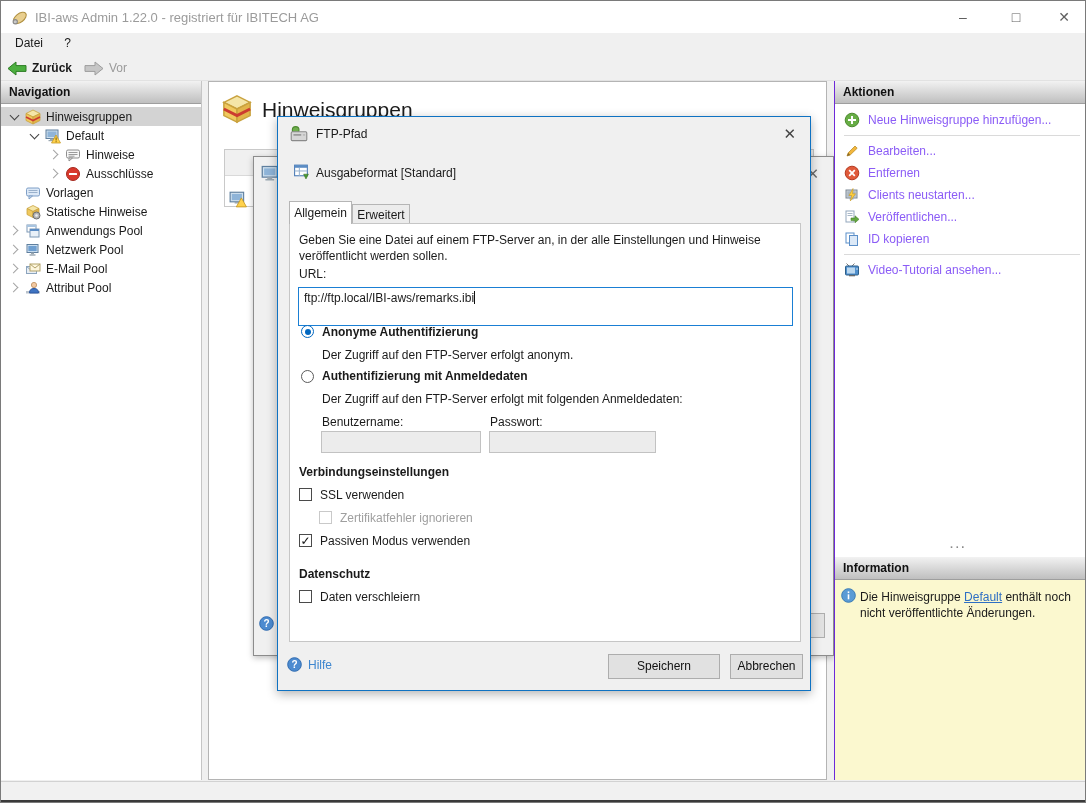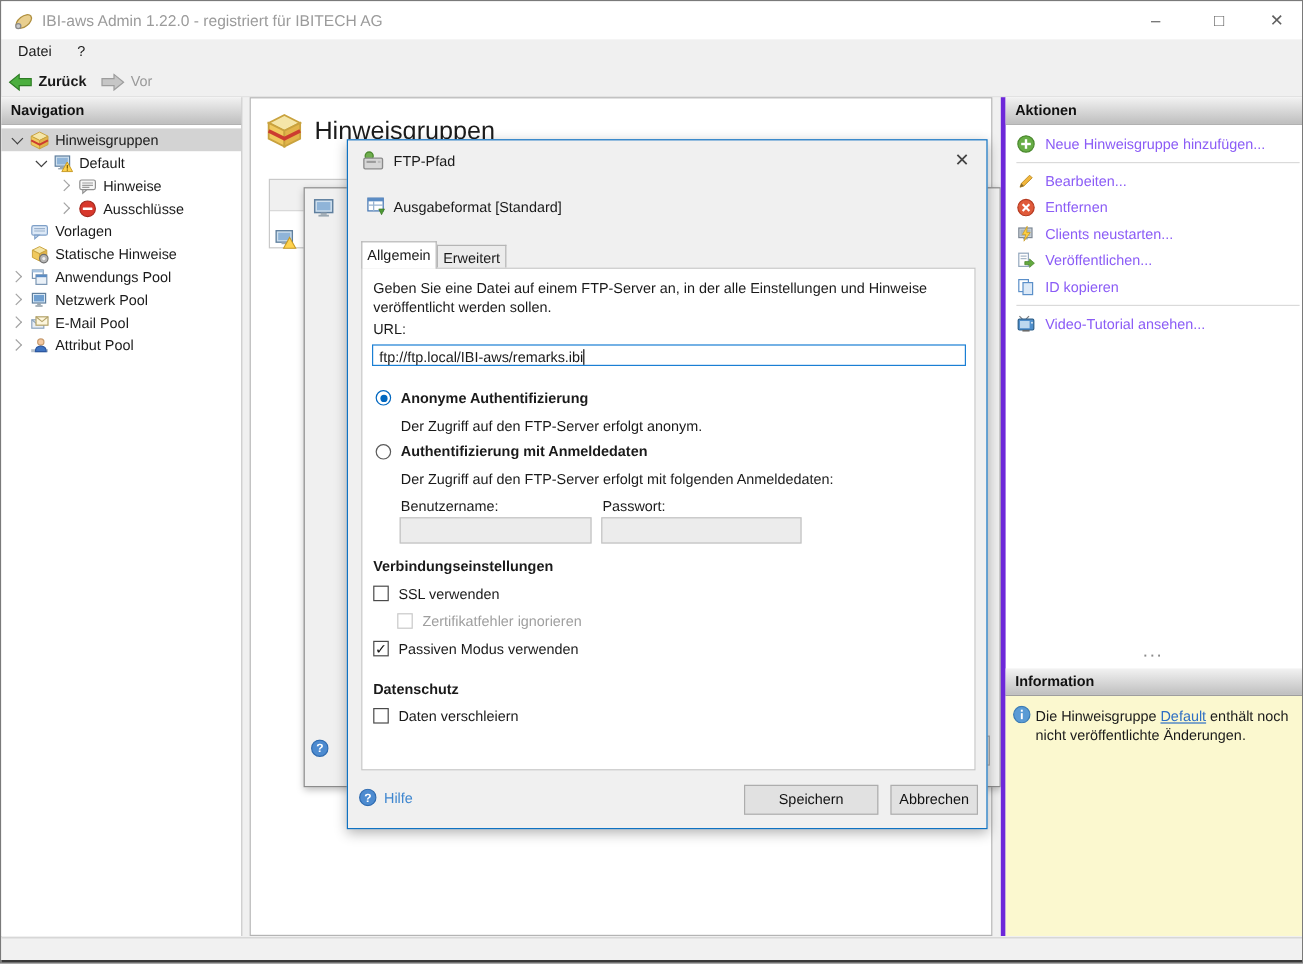--- a/index.html
+++ b/index.html
@@ -18,42 +18,42 @@
   .menuitem { display:inline-block; padding:3px 9px; color:#1a1a1a;text-align:center; }
   .toolbar { position:absolute; left:0; top:53px; width:100%; height:27px; background:#f0f0f0; border-bottom:1px solid #e2e2e2; }
   .toolbtn { position:absolute; top:4px; display:flex; align-items:center; gap:5px; height:20px; }
   .toolbtn .lbl-back { font-weight:bold; color:#1a1a1a; }
   .toolbtn .lbl-fwd { color:#9a9a9a; }
 
   
   .panel-hdr { height:23px; background:linear-gradient(#f2f2f2,#bfbfbf); border-bottom:1px solid #9e9e9e; font-weight:bold; padding:4px 0 0 8px; color:#111; }
   #navpanel { position:absolute; left:0; top:80px; width:201px; height:699px; background:#ffffff; border-right:1px solid #c5c5c5; }
   #mainpanel { position:absolute; left:207px; top:80px; width:619px; height:699px; background:#ffffff; border:1px solid #b4b4b4; }
-  #rightpanel { position:absolute; left:833px; top:80px; width:253px; height:699px; background:#ffffff; border-left:4px solid #6d28d9; }
+  #rightpanel { position:absolute; left:833px; top:80px; width:253px; height:699px; background:#ffffff; border-left:1px solid #6d28d9; }
 
   
   .navrow { display:flex; align-items:center; height:19px; gap:5px; }
   .navrow.sel { background:#d3d3d3; }
   .chevbox { width:12px; display:flex; justify-content:center; flex:0 0 12px; }
   .navicon { width:16px; height:16px; flex:0 0 16px; }
   .chev-d { width:7px; height:7px; border-right:1.6px solid #404040; border-bottom:1.6px solid #404040; transform:rotate(45deg); margin-top:-3px; }
   .chev-r { width:7px; height:7px; border-right:1.6px solid #a4a4a4; border-bottom:1.6px solid #a4a4a4; transform:rotate(-45deg); margin-left:-2px; }
 
   
   .actrow { position:absolute; left:9px; display:flex; align-items:center; gap:8px; height:20px; cursor:pointer; }
   .actrow span.txt { color:#8b5cf6; }
   .divider { position:absolute; left:9px; width:236px; border-top:1px solid #dadada; }
 
   
   #infobody { position:absolute; left:0; top:499px; width:253px; height:200px; background:#fbf8cf; }
   .infolink { color:#2e6fc4; text-decoration:underline; }
 
   
   #bgdialog { position:absolute; left:252px; top:155px; width:581px; height:500px; background:#f0f0f0; border:1px solid #8c8c8c; box-shadow:0 2px 6px rgba(0,0,0,.25); }
-  #ftpdialog { position:absolute; left:288px; top:115px; width:534px; height:575px; background:#f0f0f0; border:1px solid #0f72c2; box-shadow:0 3px 10px rgba(0,0,0,.3); }
+  #ftpdialog { position:absolute; left:276px; top:115px; width:534px; height:575px; background:#f0f0f0; border:1px solid #0f72c2; box-shadow:0 3px 10px rgba(0,0,0,.3); }
   .dlg-close { position:absolute; color:#444; font-size:15px; line-height:15px; }
   .tab { position:absolute; text-align:center; }
   .tab.active { background:#fff; border:1px solid #b5b5b5; border-bottom:none; z-index:3; }
   .tab.inactive { background:#ececec; border:1px solid #b5b5b5; border-bottom:none; }
   .tabpage { position:absolute; left:11px; top:106px; width:512px; height:419px; background:#fff; border:1px solid #c6c6c6; z-index:2; }
 
   .bold { font-weight:bold; }
   .gray { color:#9f9f9f; }
 
   .radio { position:absolute; width:13px; height:13px; border-radius:50%; background:#fff; }
@@ -295,21 +295,21 @@
         <polygon points="10,10.5 14.5,10.5 12.2,15 " fill="#4e9a33" stroke="#33701d" stroke-width="0.5"></polygon>
       </svg>
     <span class="abs" style="left:38px; top:49px;">Ausgabeformat [Standard]</span>
 
     <div class="tab active" style="left:11px; top:84px; width:63px; height:23px; padding-top:4px;"><span>Allgemein</span></div>
     <div class="tab inactive" style="left:74px; top:87px; width:58px; height:20px; padding-top:3px;"><span>Erweitert</span></div>
 
     <div class="tabpage">
       <div class="abs" style="left:9px; top:8px; width:492px; line-height:16px;">Geben Sie eine Datei auf einem FTP-Server an, in der alle Einstellungen und Hinweise veröffentlicht werden sollen.</div>
       <div class="abs" style="left:9px; top:43px;">URL:</div>
-      <div class="textinput" style="left:8px; top:63px; width:495px; height:18px;"><span>ftp://ftp.local/IBI-aws/remarks.ibi</span><span class="caret"></span></div>
+      <div class="textinput" style="left:8px; top:63px; width:495px; height:39px;"><span>ftp://ftp.local/IBI-aws/remarks.ibi</span><span class="caret"></span></div>
 
       <span class="radio on" style="left:11px; top:101px;"></span>
       <span class="abs bold" style="left:32px; top:101px;">Anonyme Authentifizierung</span>
       <span class="abs" style="left:32px; top:124px;">Der Zugriff auf den FTP-Server erfolgt anonym.</span>
 
       <span class="radio off" style="left:11px; top:146px;"></span>
       <span class="abs bold" style="left:32px; top:145px;">Authentifizierung mit Anmeldedaten</span>
       <span class="abs" style="left:32px; top:168px;">Der Zugriff auf den FTP-Server erfolgt mit folgenden Anmeldedaten:</span>
 
       <span class="abs" style="left:32px; top:191px;">Benutzername:</span>

